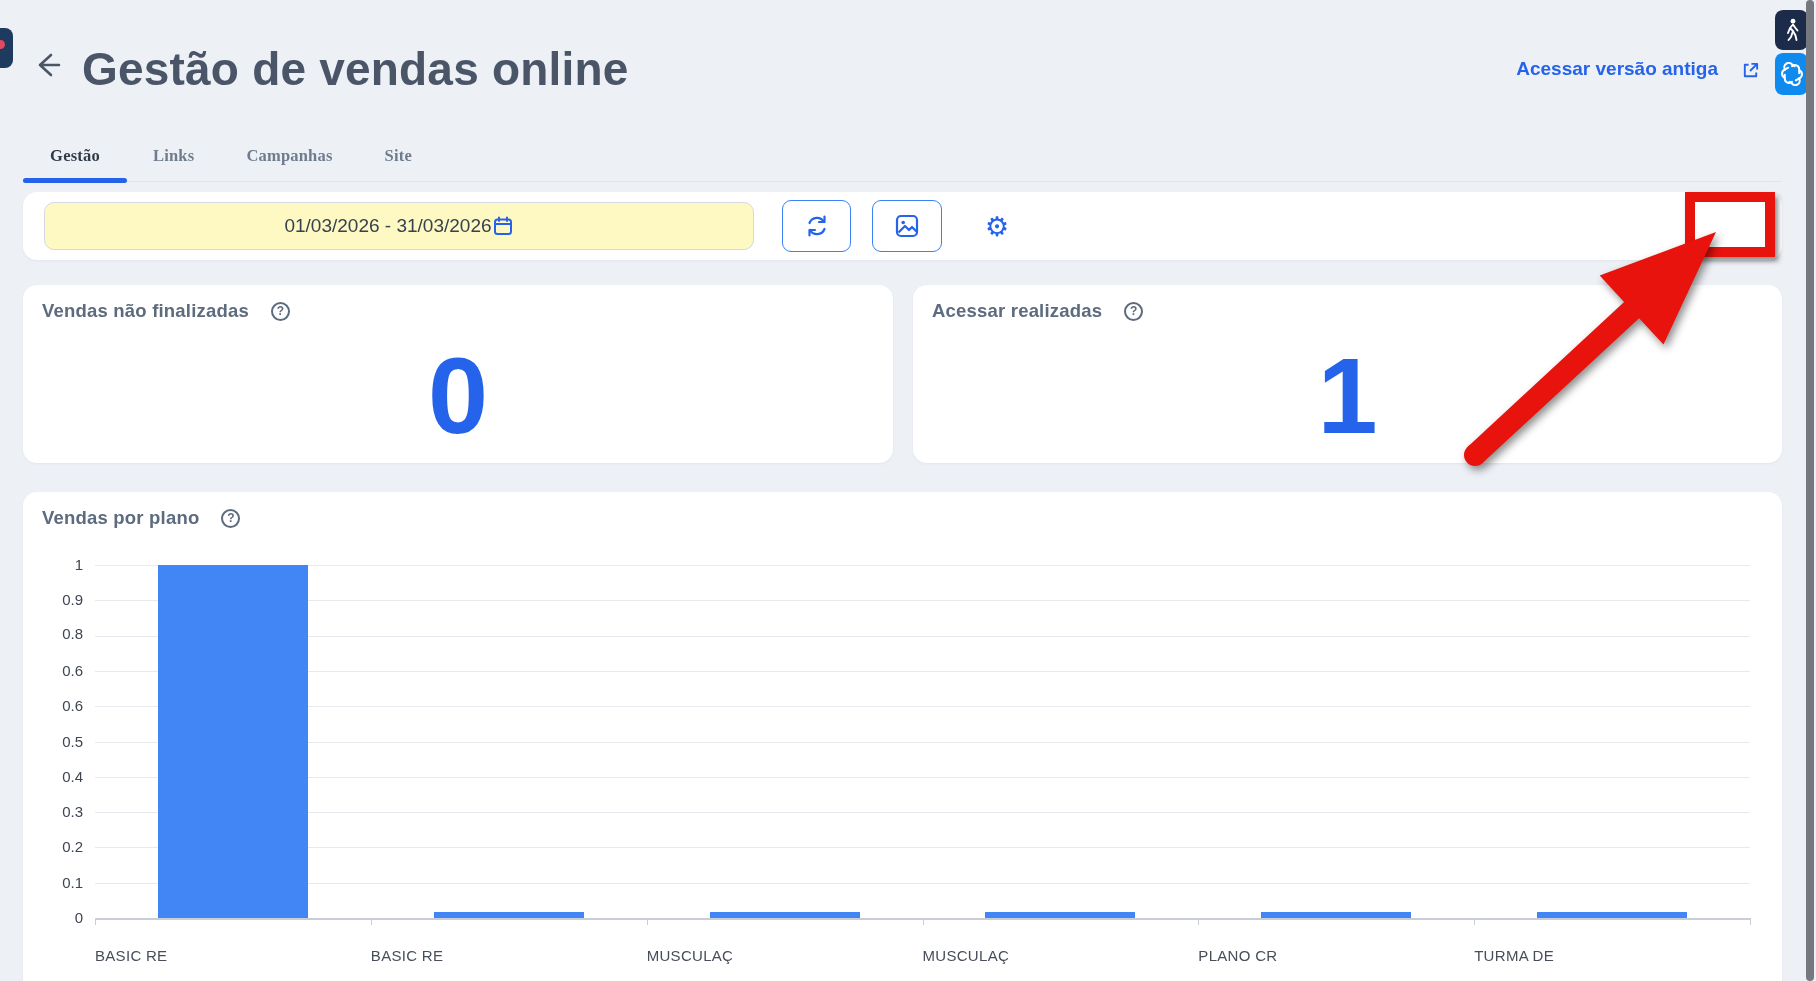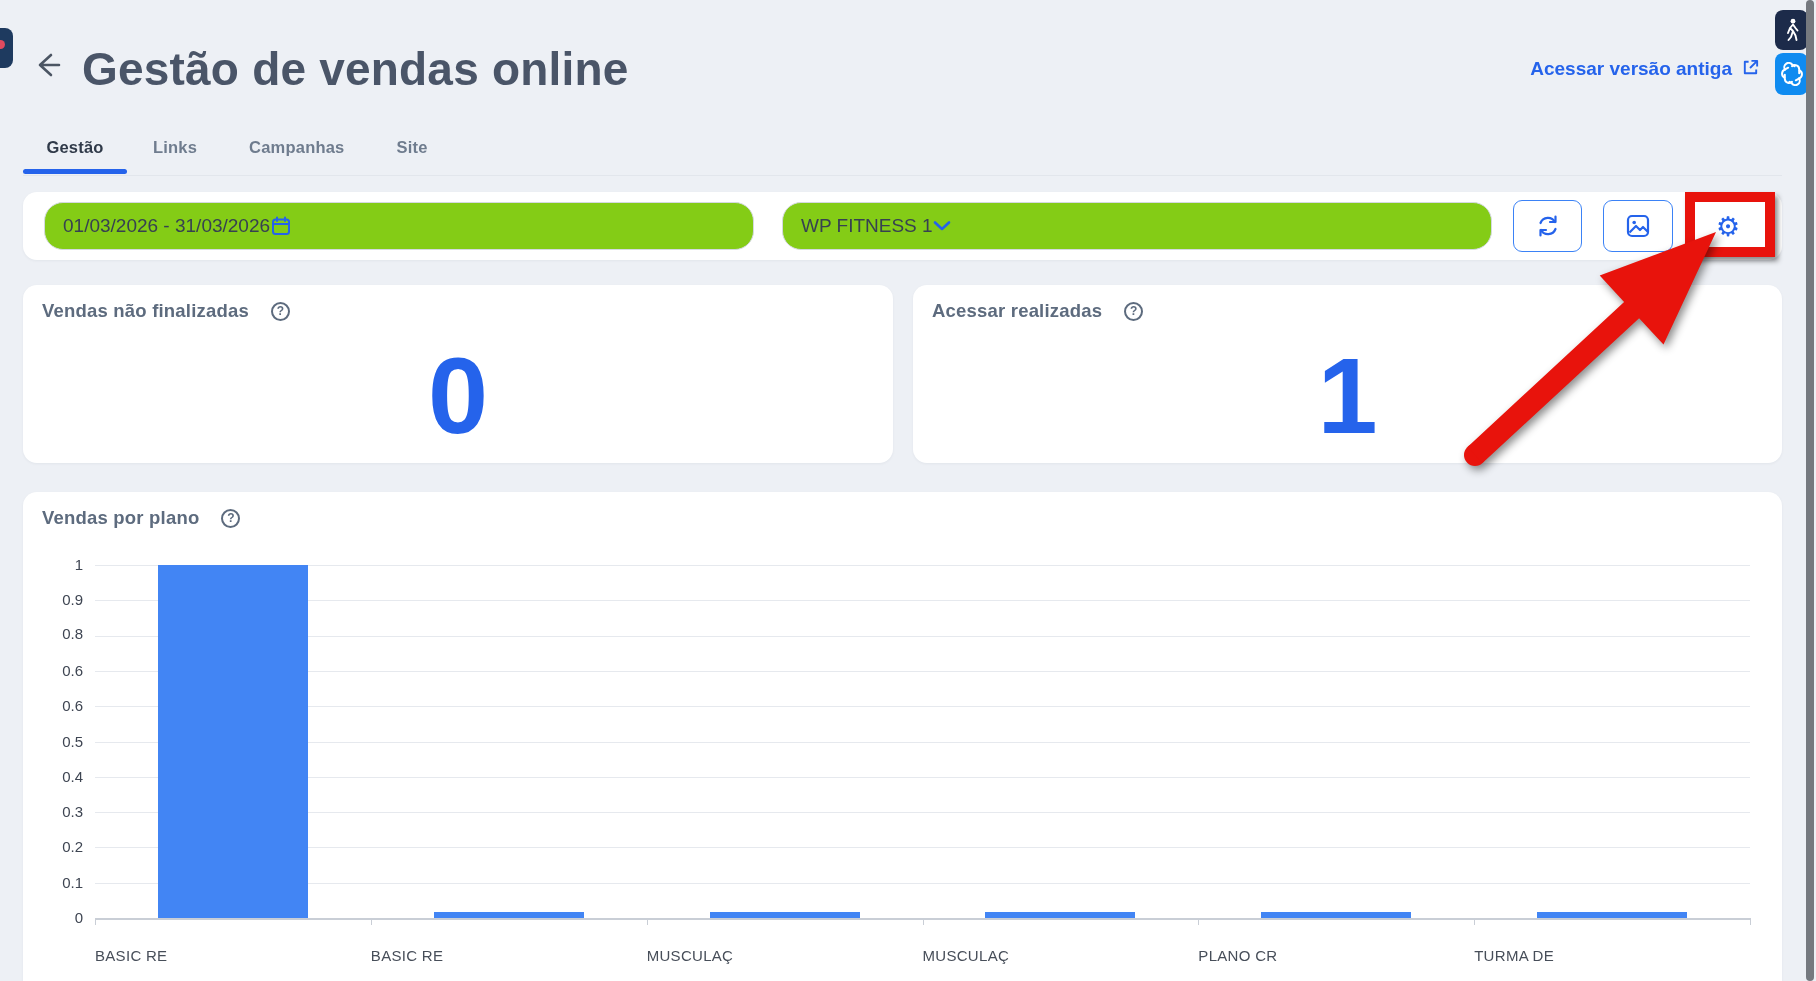--- a/index.html
+++ b/index.html
@@ -20,54 +20,54 @@
     position: absolute; left: -4px; top: 12px; width: 9px; height: 9px;
     border-radius: 50%; background: #e04a5f;
   }
   .back-btn { position: absolute; left: 32px; top: 50px; width: 30px; height: 30px; cursor: pointer; }
   .page-title {
     position: absolute; left: 82px; top: 42px;
     font-size: 46px; font-weight: 600; color: #4a5568; letter-spacing: 0.2px;
   }
   .old-version {
     position: absolute; right: 56px; top: 58px;
-    display: flex; align-items: flex-start; gap: 9px;
+    display: flex; align-items: flex-end; gap: 23px;
     color: #2563eb; font-size: 19px; font-weight: 700; cursor: pointer;
   }
   .float-btn {
     position: absolute; right: 8px; width: 33px; display: flex;
     align-items: center; justify-content: center; border-radius: 8px; cursor: pointer;
   }
   .float-btn.walk { top: 10px; height: 40px; background: #1c2b4a; }
   .float-btn.ai   { top: 53px; height: 42px; background: #0f8bf0; }
   
   .tabs {
-    position: absolute; left: 23px; top: 138px; width: 1759px;
-    display: flex; align-items: flex-start;
-    border-bottom: 1px solid #e2e6ec; height: 38px;
+    position: absolute; left: 23px; top: 144px; width: 1759px;
+    display: flex; align-items: center;
+    border-bottom: 1px solid #e2e6ec; height: 38px; font-family: Liberation Serif, serif;
   }
   .tab {
     position: relative; font-size: 16.5px; font-weight: 700; color: #6f7c8e;
     padding: 0 26px 14px 26px; cursor: pointer; letter-spacing: 0.2px;
   }
   .tab:first-child { width: 104px; text-align: center; padding-left: 0; padding-right: 0; }
   .tab.active { color: #303a49; }
   .tab.active::after {
     content: ""; position: absolute; left: 0; right: 0; bottom: -3px;
     height: 5px; background: #2563eb; border-radius: 3px;
   }
   
   .toolbar {
     position: absolute; left: 23px; top: 192px; width: 1759px; height: 68px;
     background: #fff; border-radius: 14px; box-shadow: 0 1px 3px rgba(20,30,60,.05);
     display: flex; align-items: center; padding: 0 16px 0 21px;
   }
   .field {
-    height: 48px; background: #84cc16; border: 1px solid #d4d9e0; border-radius: 19px;
-    display: flex; align-items: center; justify-content: flex-start;
+    height: 48px; background: #fef9c3; border: 1px solid #d4d9e0; border-radius: 10px;
+    display: flex; align-items: center; justify-content: center;
     padding: 0 18px; font-size: 19px; color: #374151; cursor: pointer;
   }
   .field.date { width: 710px; margin-right: 28px; }
   .field.select { width: 710px; margin-right: 21px; }
   .icon-btn {
     height: 52px; border: 1.5px solid #3b82f6; border-radius: 9px; background: #fff;
     display: flex; align-items: center; justify-content: center; cursor: pointer;
   }
   .icon-btn.refresh { width: 69px; margin-right: 21px; }
   .icon-btn.image   { width: 70px; margin-right: 17px; }
@@ -174,26 +174,20 @@
     <div class="tab">Campanhas</div>
     <div class="tab">Site</div>
   </div>
 
 <div class="toolbar">
   <div class="field date">
     <span>01/03/2026  -  31/03/2026</span>
     <svg width="22" height="22" viewBox="0 0 22 22">
       <rect x="3" y="4.5" width="16" height="14.5" rx="2.5" stroke="#2563eb" stroke-width="2" fill="none"></rect>
       <path d="M7 2.5 V6 M15 2.5 V6 M3.5 9 H18.5" stroke="#2563eb" stroke-width="2" stroke-linecap="round"></path>
-    </svg>
-  </div>
-  <div class="field select">
-    <span>WP FITNESS 1</span>
-    <svg width="18" height="12" viewBox="0 0 18 12">
-      <path d="M2 2.5 L9 9 L16 2.5" stroke="#2563eb" stroke-width="2.6" fill="none" stroke-linecap="round" stroke-linejoin="round"></path>
     </svg>
   </div>
   <div class="icon-btn refresh">
     <svg width="26" height="26" viewBox="0 0 26 26">
       <path d="M5.5 10 A8 8 0 0 1 20 9" stroke="#2563eb" stroke-width="2.2" fill="none" stroke-linecap="round"></path>
       <path d="M20.5 16 A8 8 0 0 1 6 17" stroke="#2563eb" stroke-width="2.2" fill="none" stroke-linecap="round"></path>
       <path d="M20.5 3.5 V9 H15" stroke="#2563eb" stroke-width="2.2" fill="none" stroke-linecap="round" stroke-linejoin="round"></path>
       <path d="M5.5 22.5 V17 H11" stroke="#2563eb" stroke-width="2.2" fill="none" stroke-linecap="round" stroke-linejoin="round"></path>
     </svg>
   </div>

